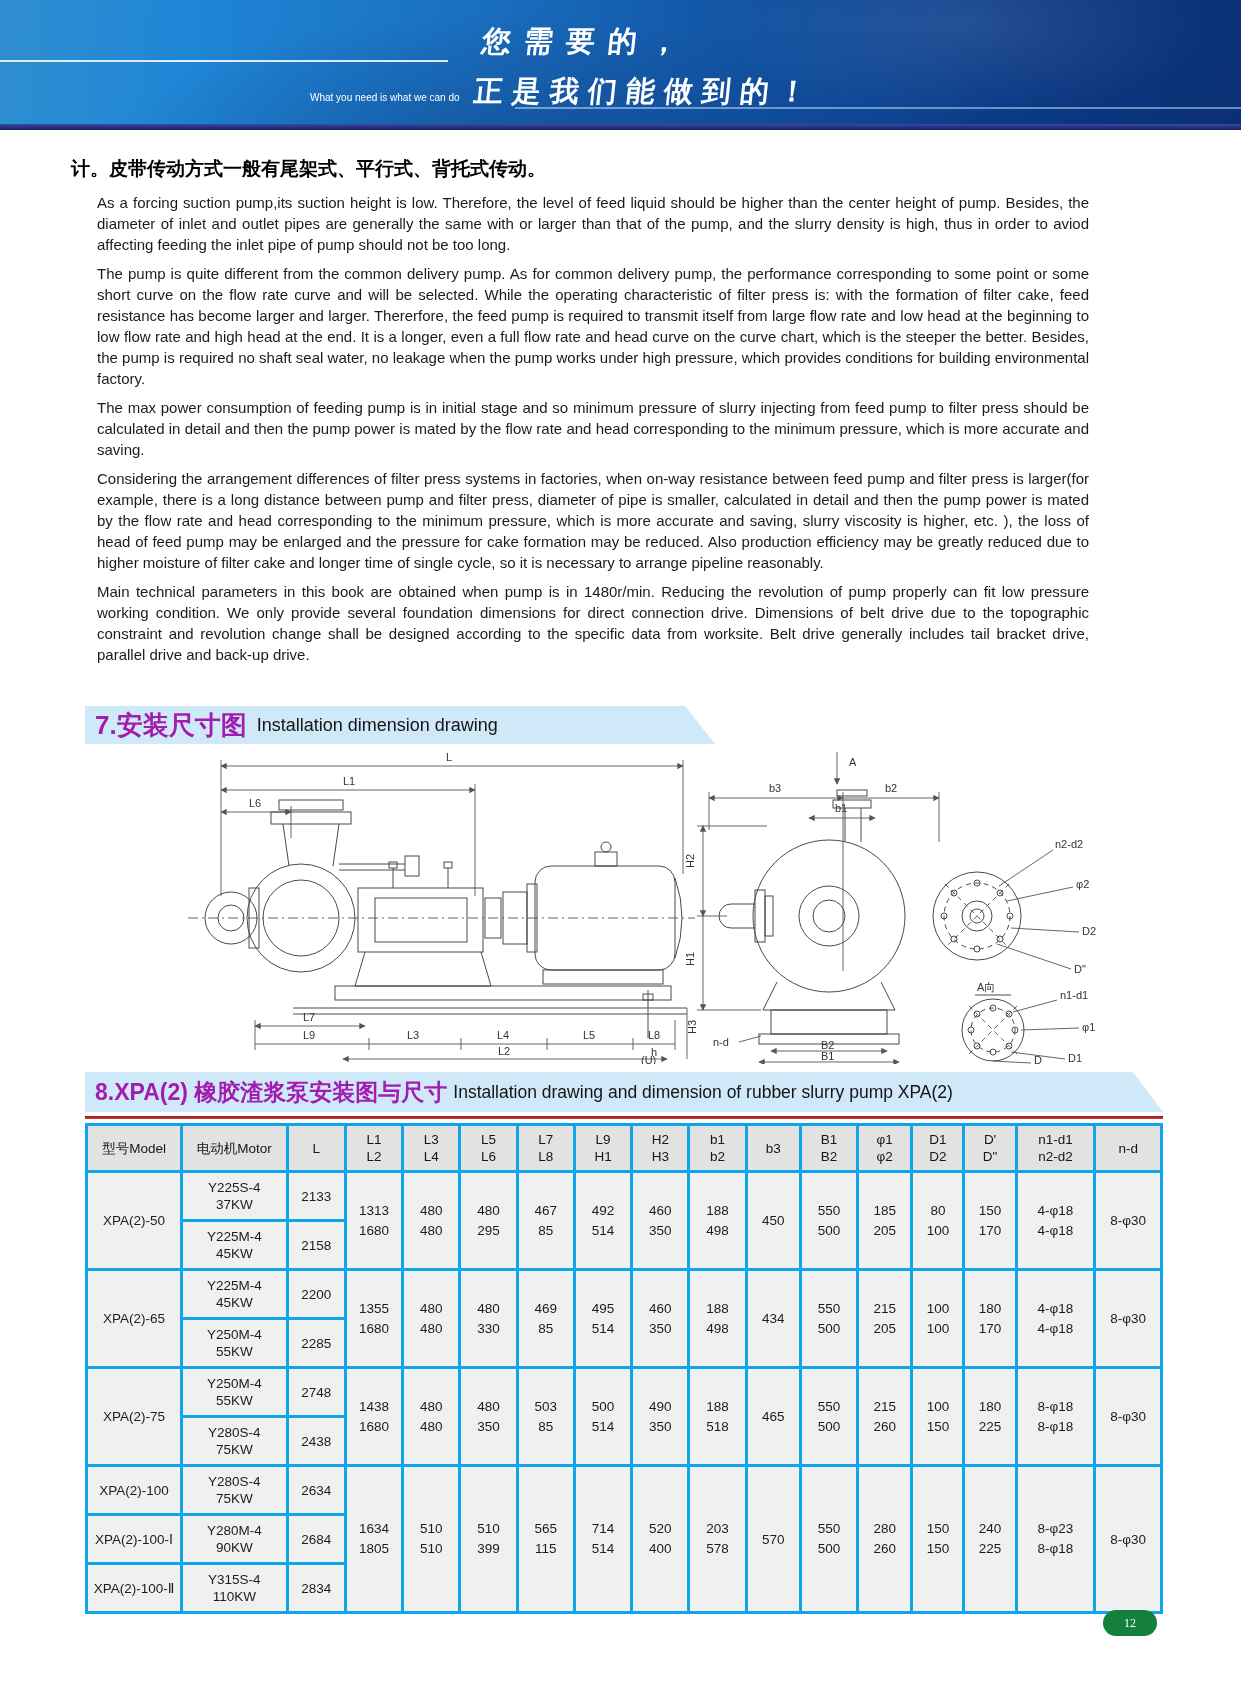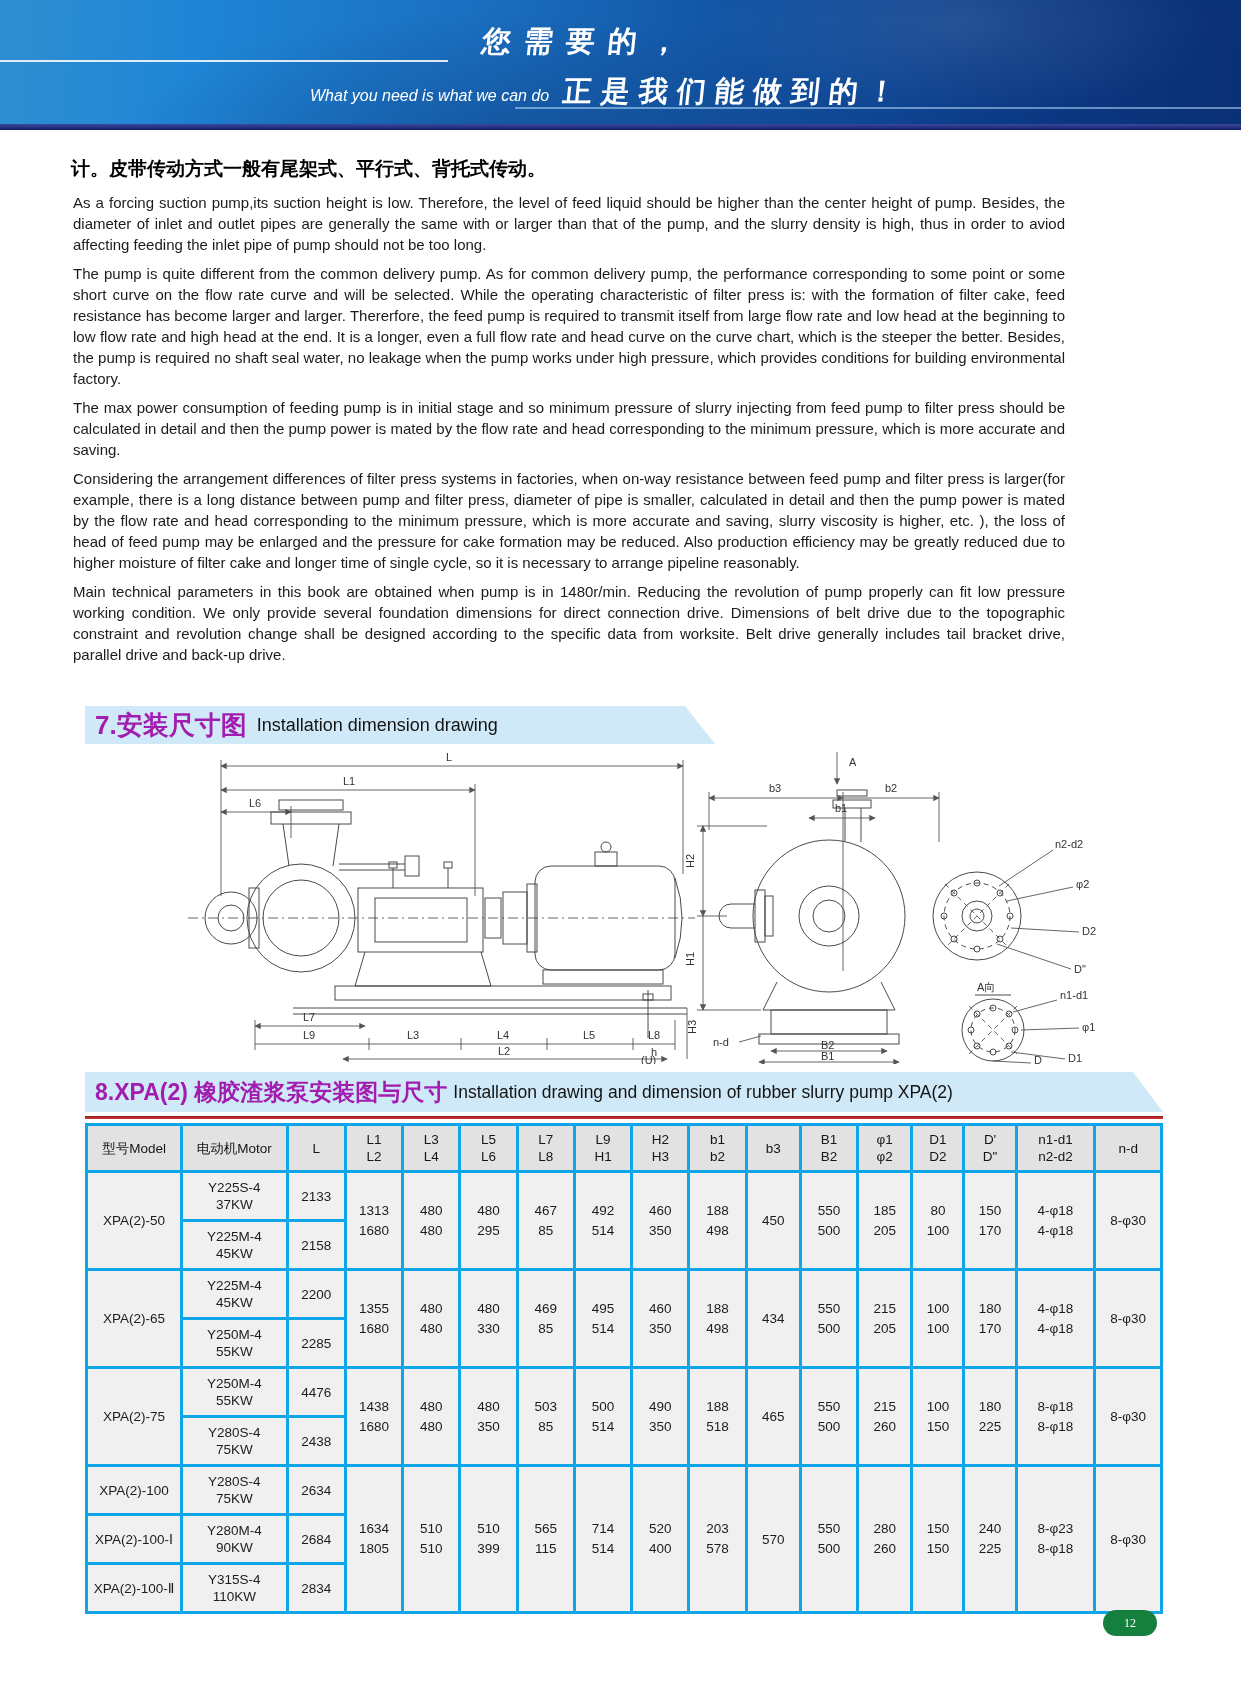--- a/index.html
+++ b/index.html
@@ -15,26 +15,26 @@
       radial-gradient(ellipse 600px 220px at 40% 120%, rgba(8,25,80,0.30), transparent 65%),
       linear-gradient(95deg,#2f8ed0 0%,#1f86d6 15%,#1a6fc0 38%,#11509f 62%,#0b3a86 80%,#0a2f74 100%);
   }
   .banner-bottom{position:absolute;left:0;top:124px;width:1241px;height:6px;
     background:linear-gradient(#3a49a0,#141c66);}
   .banner-line-left{position:absolute;left:0;top:60px;width:448px;height:2px;background:rgba(255,255,255,.85);}
   .banner-line-right{position:absolute;right:0;top:107px;width:726px;height:2px;background:rgba(180,220,250,.55);}
   .slogan1{position:absolute;left:482px;top:22px;font-size:29px;color:#fff;letter-spacing:13px;font-weight:bold;
     font-family:"DejaVu Serif","Liberation Serif",serif;transform:skewX(-6deg);}
   .slogan-row{position:absolute;left:310px;top:72px;display:flex;align-items:baseline;gap:14px;}
-  .slogan-en{font-size:16px;font-style:italic;color:#fff;}
+  .slogan-en{font-size:10px;color:#fff;}
   .slogan2{font-size:29px;color:#fff;letter-spacing:9px;font-weight:bold;
     font-family:"DejaVu Serif","Liberation Serif",serif;transform:skewX(-6deg);}
   
   .intro-heading{position:absolute;left:71px;top:156px;width:1000px;font-size:19px;font-weight:bold;color:#000;}
-  .paragraphs{position:absolute;left:73px;top:192px;width:992px;}
+  .paragraphs{position:absolute;left:97px;top:192px;width:992px;}
   .paragraphs p{margin:0 0 8px 0;text-align:justify;font-size:15px;line-height:21px;color:#1b1b1b;}
   
   .band{position:absolute;background:#cfe9f8;display:flex;align-items:center;padding-left:10px;box-sizing:border-box;
     clip-path:polygon(0 0, calc(100% - 30px) 0, 100% 100%, 0 100%);}
   .band .cn{color:#a21caf;font-weight:bold;white-space:nowrap;}
   .band .en{color:#141414;margin-left:10px;white-space:nowrap;}
   .sec7{left:85px;top:706px;width:630px;height:38px;}
   .sec7 .cn{font-size:26px;} .sec7 .en{font-size:18px;}
   .sec8{left:85px;top:1072px;width:1078px;height:40px;}
   .sec8 .cn{font-size:23px;} .sec8 .en{font-size:17.5px;margin-left:6px;}
@@ -503,21 +503,21 @@
         </td>
     <td>2285</td>
   </tr>
 
   <tr>
     <td rowspan="2">XPA(2)-75</td>
     <td>
           <div>Y250M-4</div>
           <div>55KW</div>
         </td>
-    <td>4476</td>
+    <td>2748</td>
     <td rowspan="2" class="dual">
           <div>1438</div>
           <div>1680</div>
         </td>
     <td rowspan="2" class="dual">
           <div>480</div>
           <div>480</div>
         </td>
     <td rowspan="2" class="dual">
           <div>480</div>

